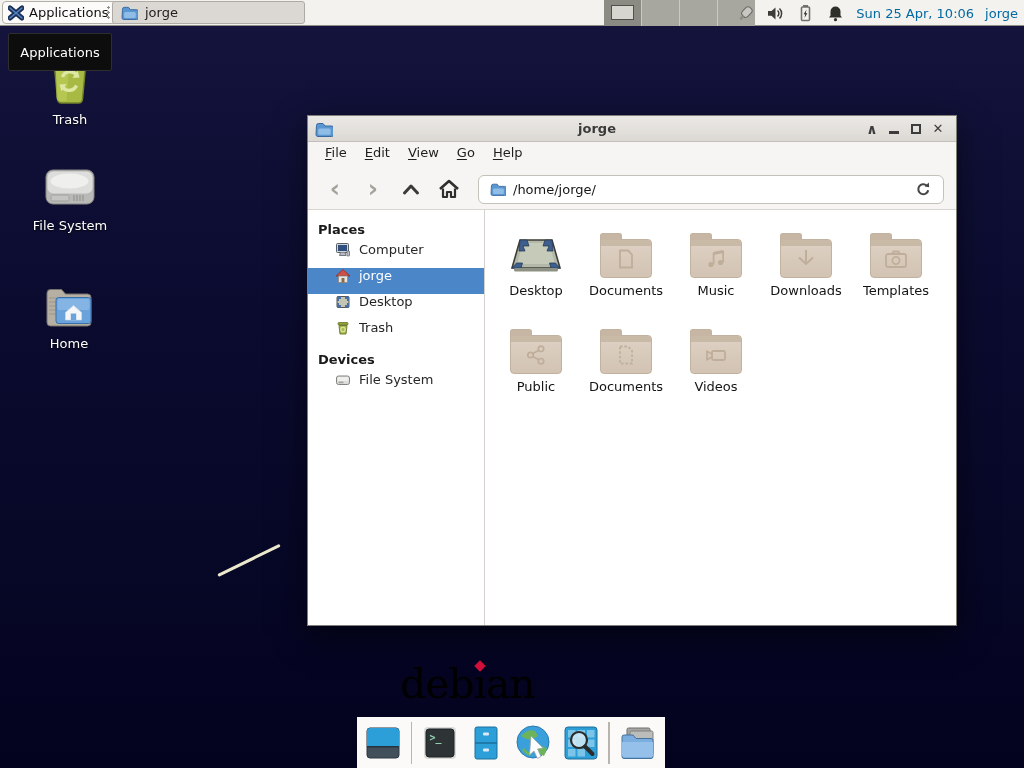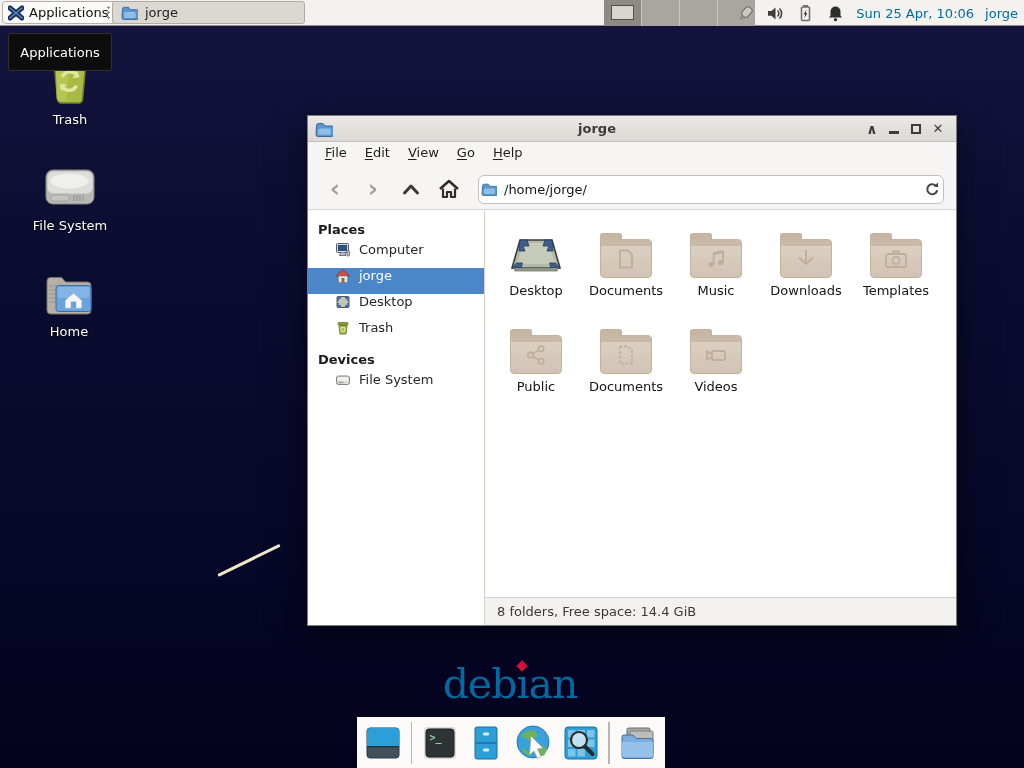--- a/index.html
+++ b/index.html
@@ -57,21 +57,21 @@
     background:#0d0d0d; border:1px solid #2e2e2e; border-radius:2px;
     color:#fff; display:flex; align-items:center; justify-content:center;
     font-size:13px; z-index:50;
   }
 
   
   .desk-icon { position:absolute; width:122px; display:flex; flex-direction:column; align-items:center; }
   .desk-icon .label { color:#fff; font-size:13px; margin-top:6px; text-shadow:0 1px 2px rgba(0,0,0,.9); }
   .di-trash { left:9px; top:44px; }
   .di-fs    { left:9px; top:164px; }
-  .di-home  { left:8px; top:270px; }
+  .di-home  { left:8px; top:282px; }
 
   
   .stray-line {
     position:absolute; left:218px; top:574px; width:69px; height:3px;
     background:#ece9cd; transform:rotate(-26deg); transform-origin:0 50%;
     border-radius:2px;
   }
 
   
   .fm-window {
@@ -97,21 +97,21 @@
 
   .toolbar {
     height:41px; flex:0 0 41px; background:#f6f5f3; border-bottom:1px solid #d8d5d0;
     display:flex; align-items:center; padding:0 12px; gap:8px;
   }
   .nav-btn { width:30px; height:30px; display:flex; align-items:center; justify-content:center; }
   .nav-chevron { font-size:25px; line-height:20px; color:#a5a29b; font-weight:bold; }
   .pathbar {
     flex:1; height:29px; margin-left:6px; background:#fff;
     border:1px solid #c5c2bc; border-radius:6px;
-    display:flex; align-items:center; gap:7px; padding:0 2px;
+    display:flex; align-items:center; gap:7px; padding:0 11px;
   }
   .pathbar .path-text { flex:1; font-size:13px; color:#141414; }
 
   .fm-body { flex:1; display:flex; min-height:0; }
   .sidebar {
     width:177px; flex:0 0 177px; background:#fff; border-right:1px solid #d5d2cd;
     padding-top:6px; overflow:hidden;
   }
   .side-header { font-weight:bold; font-size:13px; color:#1a1a1a; padding:6px 10px 5px 10px; }
   .side-item { height:26px; display:flex; align-items:flex-start; gap:8px; padding-left:27px; font-size:13px; color:#262626; }
@@ -139,22 +139,22 @@
   }
   .folder svg { position:relative; z-index:2; }
 
   .statusbar {
     height:28px; flex:0 0 28px; background:#f2f1ee; border-top:1px solid #d5d2cd;
     display:flex; align-items:center; padding-left:12px; font-size:13px; color:#3a3a3a;
   }
 
   
   .debian-logo {
-    position:absolute; left:400px; top:660px; width:220px; text-align:center;
-    font-family:"DejaVu Serif", serif; font-size:41px; color:#0369a1; letter-spacing:-1px;
+    position:absolute; left:400px; top:660px; width:220px; 
+    font-family:"DejaVu Serif", serif; font-size:41px; color:#000000; letter-spacing:-1px;
   }
   .debian-logo .i-char { position:relative; }
   .debian-logo .i-char::after {
     content:""; position:absolute; left:2px; top:2px; width:8px; height:8px;
     background:#d0103a; transform:rotate(45deg);
   }
 
   
   .dock {
     position:absolute; left:357px; top:717px; width:308px; height:51px;
@@ -519,23 +519,20 @@
             <svg width="26" height="24" viewBox="0 0 26 24">
               <rect x="9" y="8" width="13" height="9" rx="1.5" fill="none" stroke="#bfae9a" stroke-width="1.8"></rect>
               <path d="M9 11 L4 8.5 V16.5 L9 14" fill="none" stroke="#bfae9a" stroke-width="1.8"></path>
             </svg>
           </div>
             </div>
           <div class="file-label">Videos</div>
         </div>
 
       </div>
-      <div class="statusbar">
-        <span>8 folders, Free space: 14.4 GiB</span>
-      </div>
     </div>
   </div>
 </div>
 
 <div class="debian-logo">
   <span>deb</span><span class="i-char">ı</span><span>an</span>
 </div>
 
 <div class="dock">
   <div class="dock-item">

